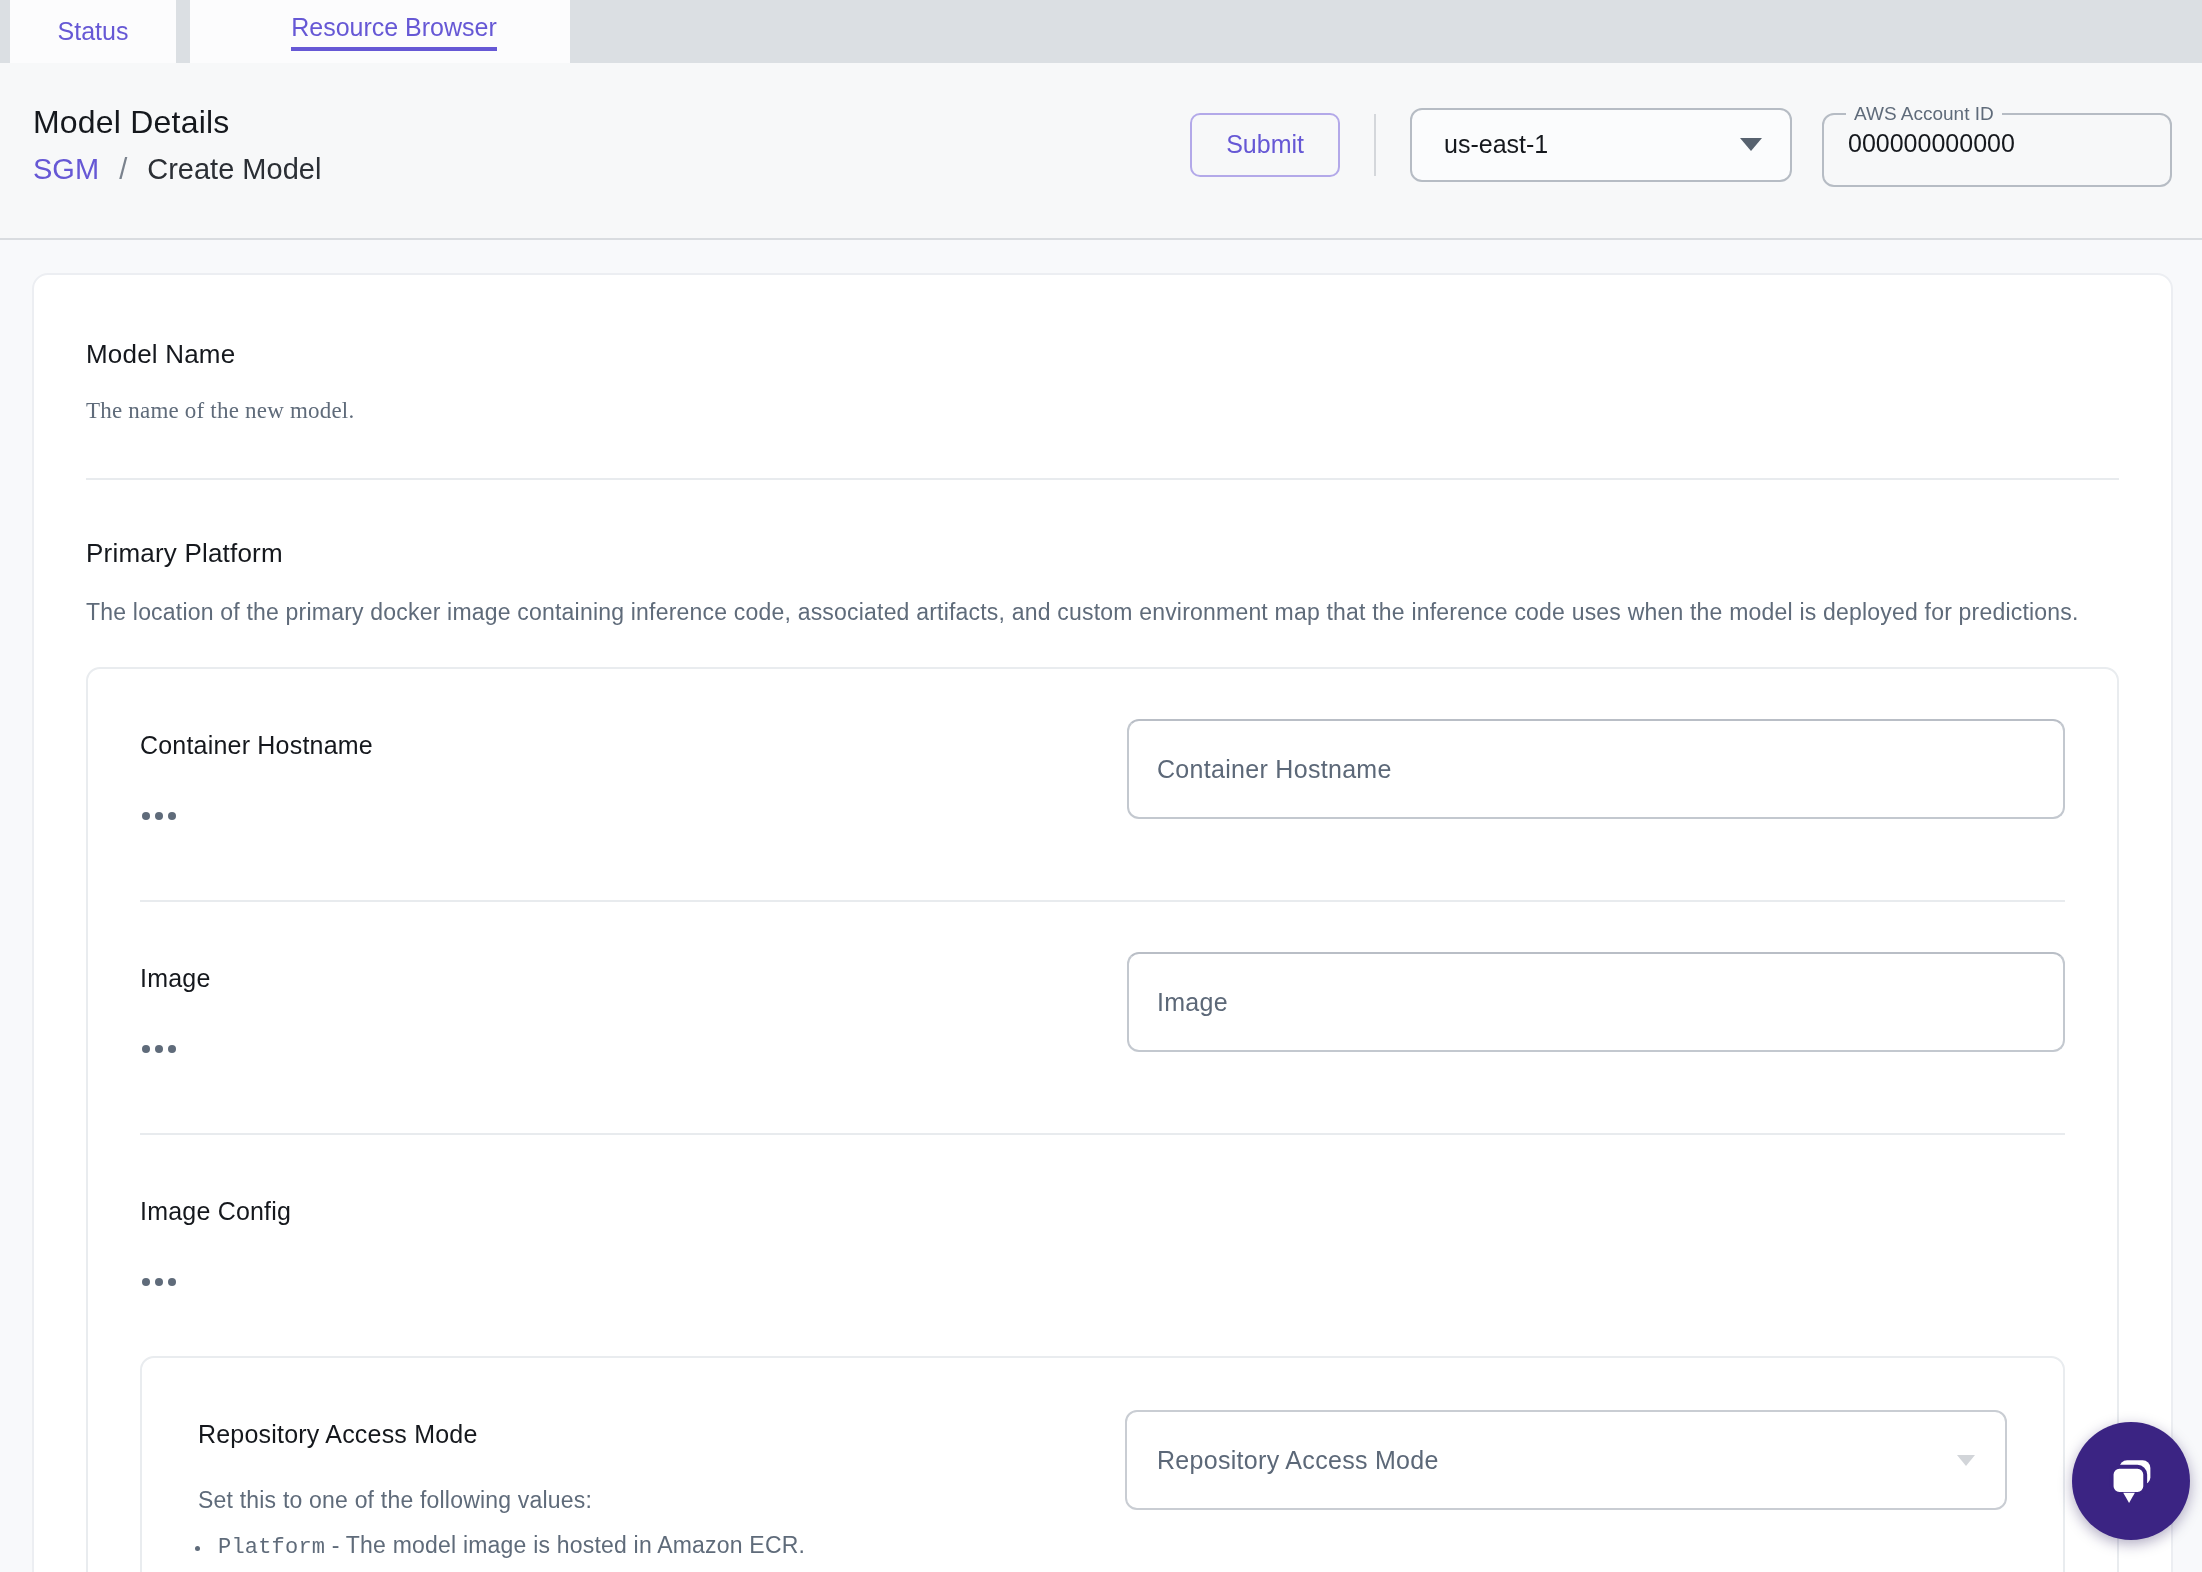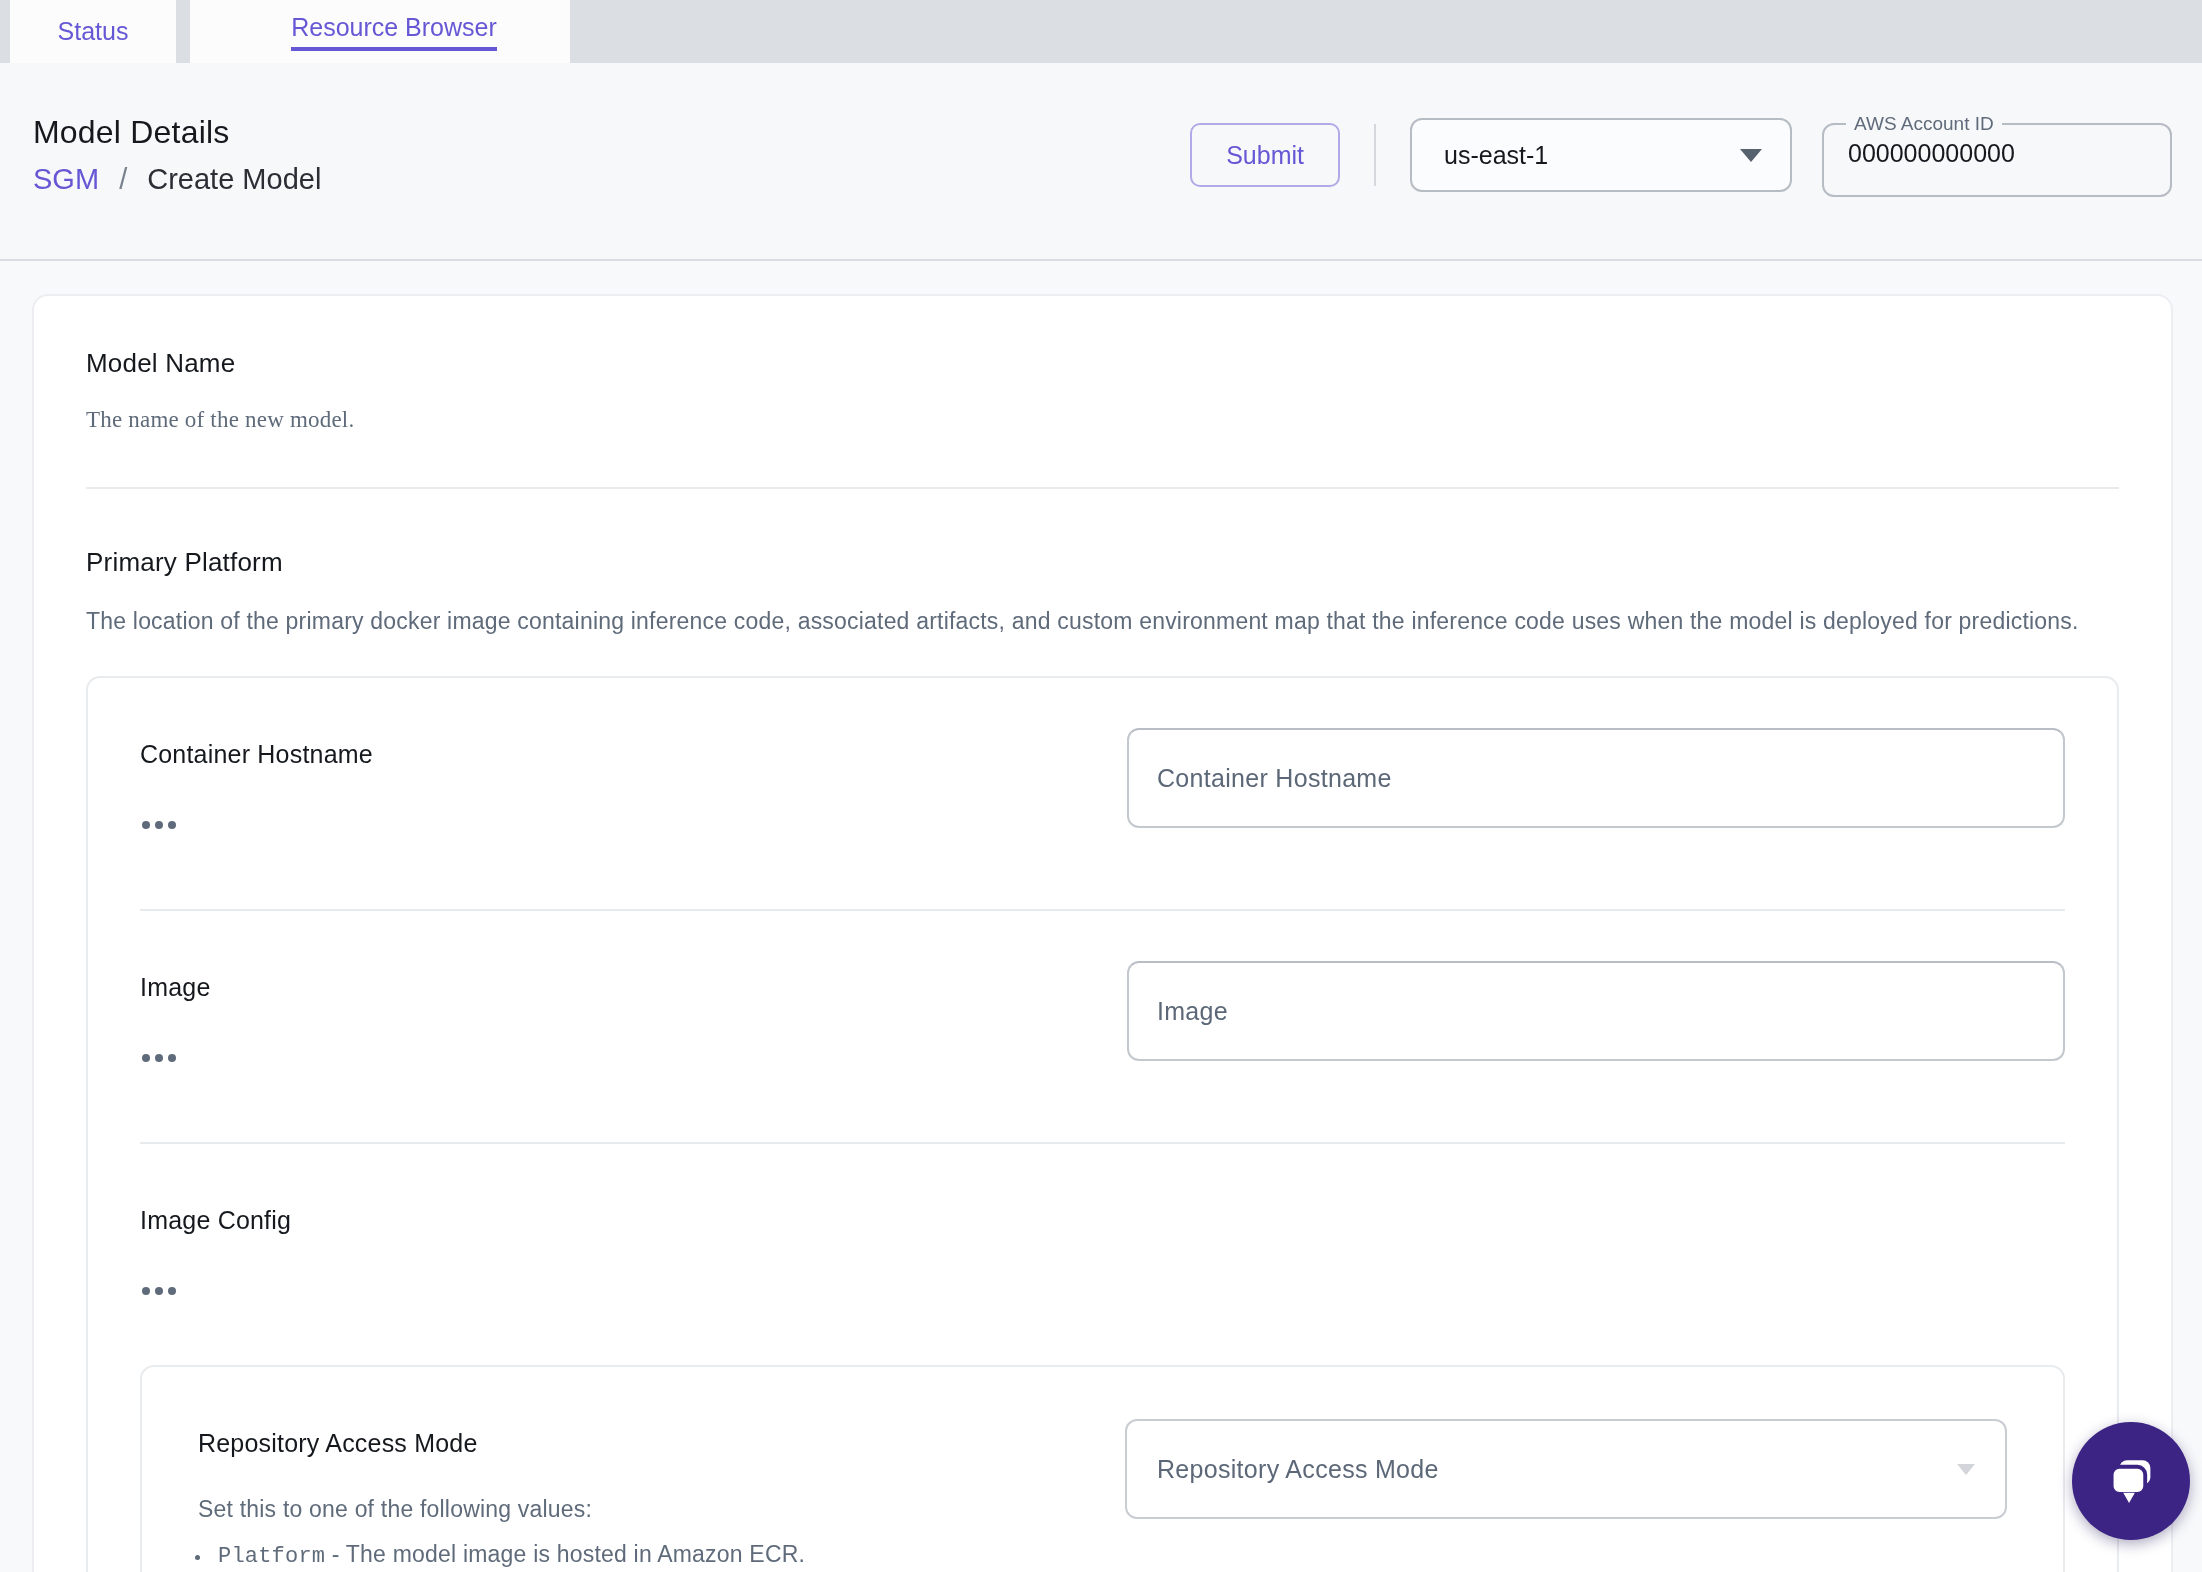--- a/index.html
+++ b/index.html
@@ -30,21 +30,21 @@
   }
   .tab-status { width: 166px; margin-right: 14px; }
   .tab-resource { width: 380px; padding-left: 28px; }
   .tab-underline {
     border-bottom: 4px solid #6658d5;
     padding-bottom: 5px;
   }
 
   
   .header {
-    height: 198px;
+    height: 177px;
     background: #f7f8f9;
     border-bottom: 2px solid #d9dce0;
     display: flex;
     align-items: center;
     justify-content: space-between;
     padding: 0 30px 12px 33px;
   }
   .page-title { font-size: 32px; font-weight: 400; color: #15181d; letter-spacing: 0.2px; }
   .breadcrumb { margin-top: 12px; font-size: 29px; }
   .breadcrumb .crumb-parent { color: #6658d5; text-decoration: none; cursor: pointer; }
@@ -117,21 +117,21 @@
   .card {
     margin: 33px 29px 0 32px;
     width: 2141px;
     height: 1400px;
     background: #ffffff;
     border: 2px solid #eceef2;
     border-radius: 16px;
     padding: 52px 52px 0;
   }
   .field-row { display: flex; justify-content: space-between; align-items: flex-start; }
-  .row-heading { font-size: 26px; font-weight: 400; color: #15181d; margin-top: 0; letter-spacing: 0.2px; }
+  .row-heading { font-size: 26px; font-weight: 400; color: #15181d; margin-top: 12px; letter-spacing: 0.2px; }
   .row-desc { font-size: 23px; color: #5f6b7a; margin-top: 28px; letter-spacing: 0.2px; font-family: Liberation Serif, serif; }
 
   .text-field {
     height: 100px;
     border: 2px solid #c3c8cf;
     border-top-color: #b9bec6;
     border-radius: 12px;
     background: #ffffff;
     font-size: 25px;
     font-family: "Liberation Sans", sans-serif;

